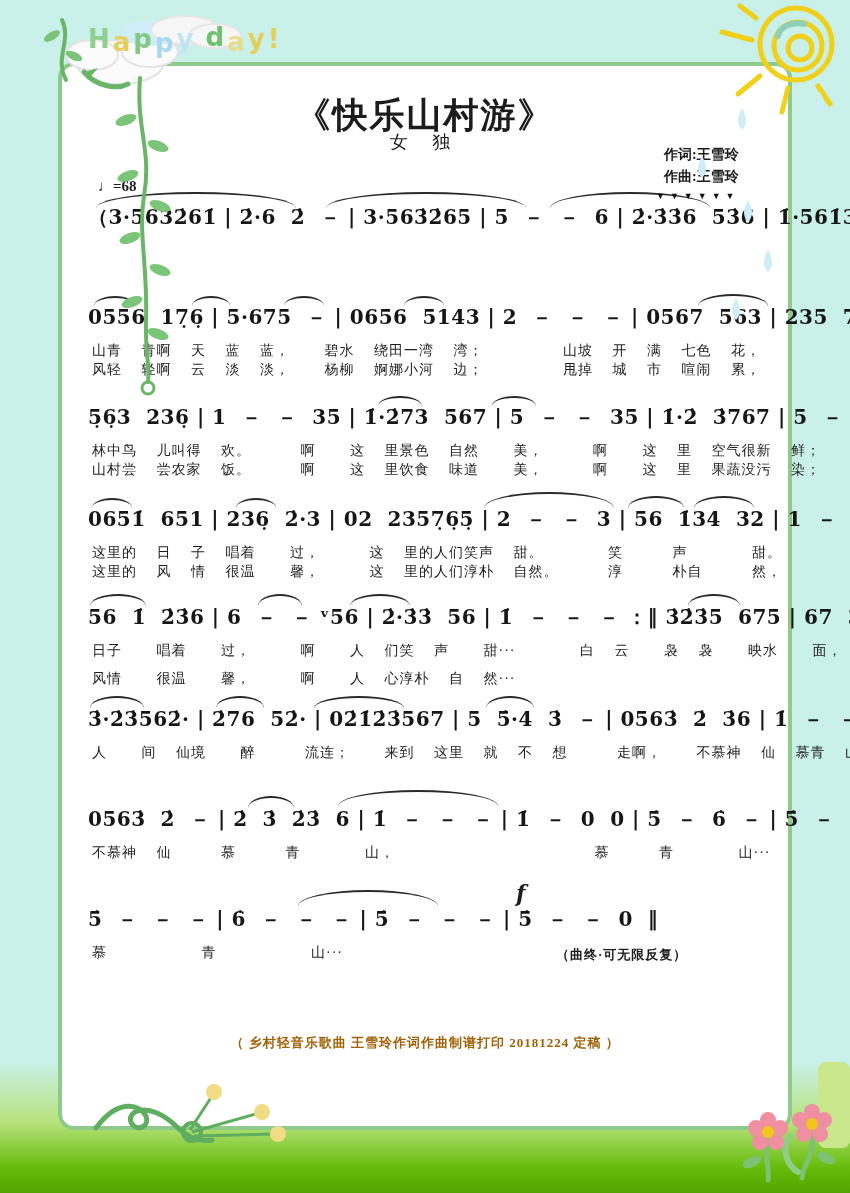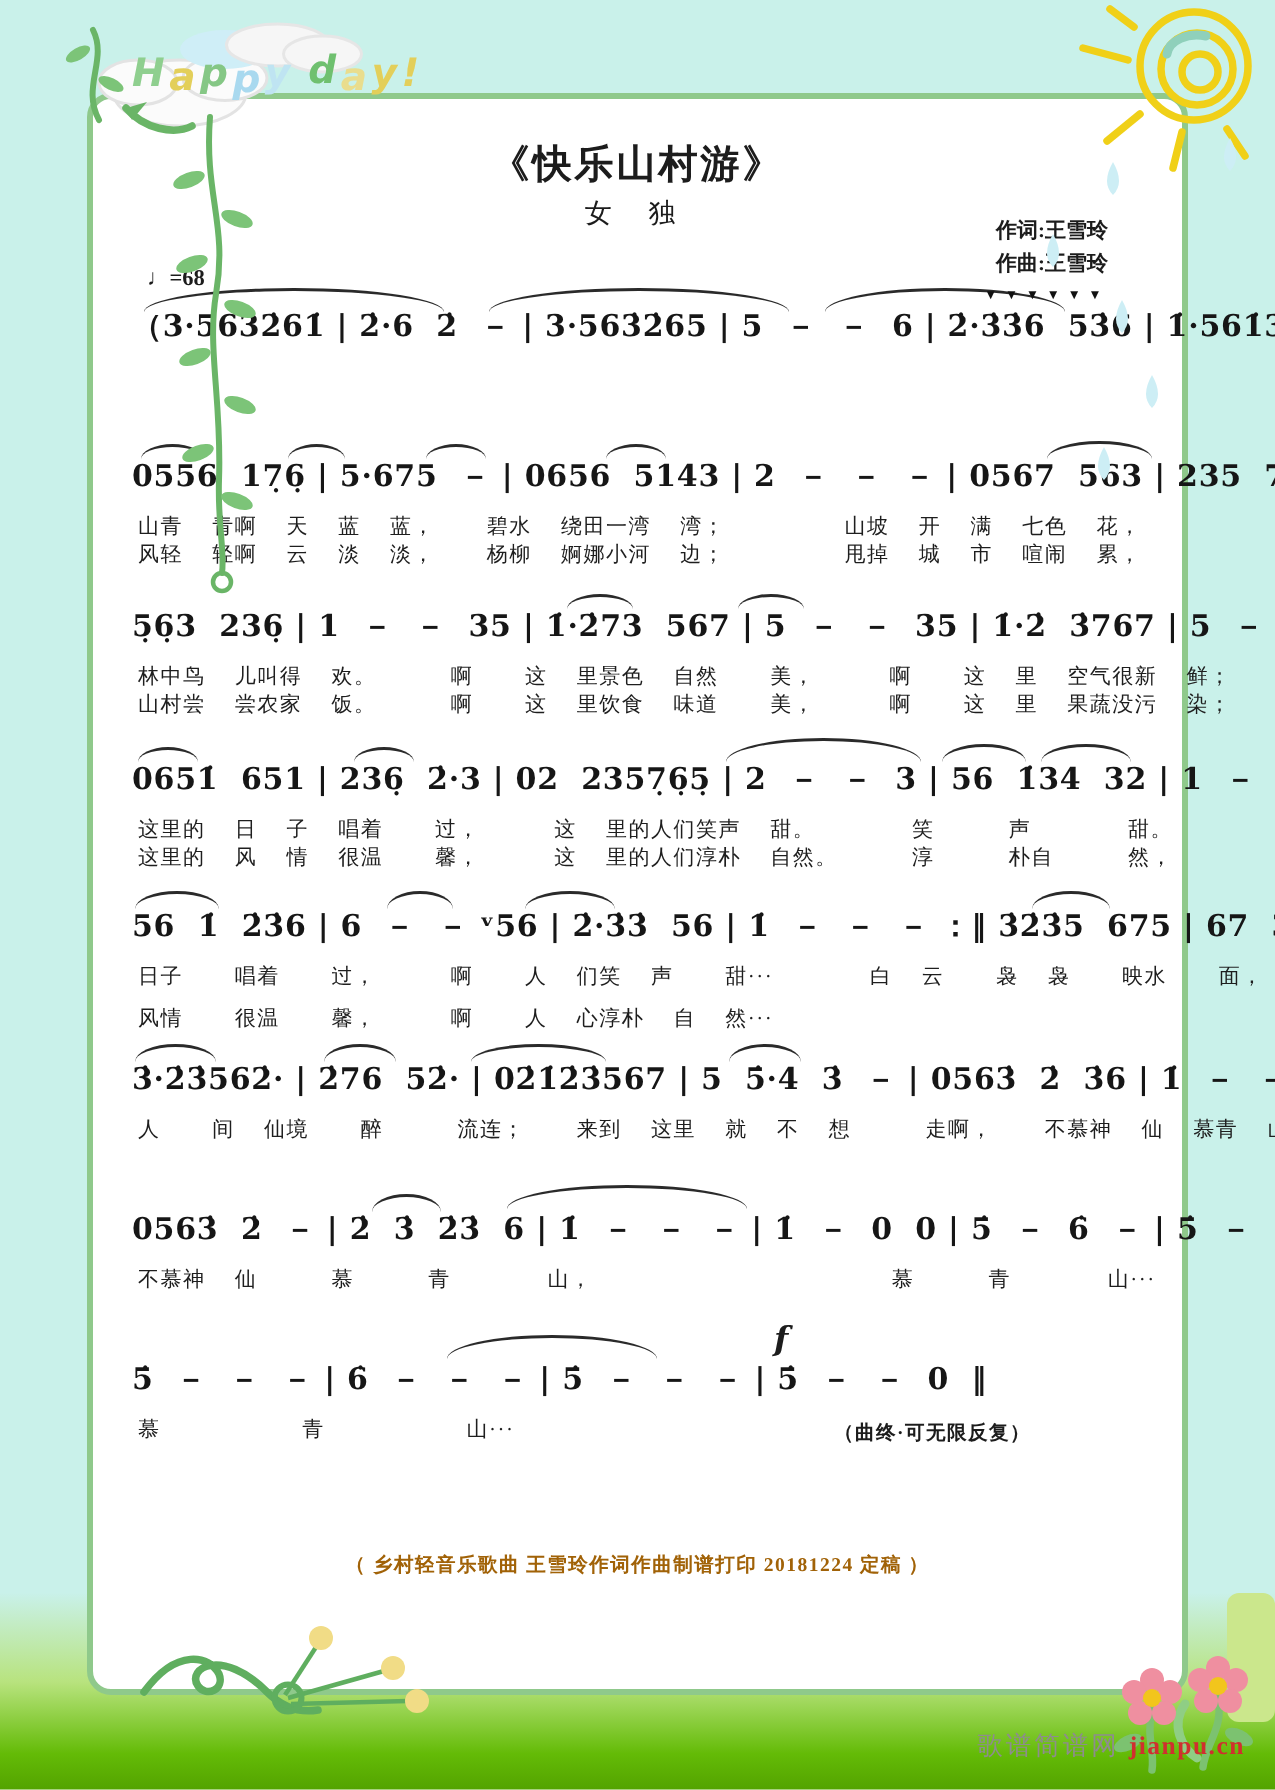--- a/index.html
+++ b/index.html
@@ -1,39 +1,39 @@
 <!DOCTYPE html>
 <html><head>
 <meta charset="utf-8">
 <style>
   html,body{margin:0;padding:0;}
   .stage{position:relative;width:850px;height:1193px;overflow:hidden;
     background:linear-gradient(180deg,#c9f1ea 0%,#c9f1ea 89%,#b8e37e 94%,#64bb07 98%,#53a300 100%);
     font-family:"Liberation Serif", serif;color:#1c1c1c;}
   .sheet{position:absolute;left:58px;top:62px;width:734px;height:1068px;box-sizing:border-box;
     background:#ffffff;border:4px solid #8fc98b;border-radius:16px;}
-  .title{position:absolute;left:0;top:26px;width:100%;text-align:center;font-size:26px;font-weight:bold;letter-spacing:2px;}
+  .title{position:absolute;left:0;top:26px;width:100%;text-align:center;font-size:35px;font-weight:bold;letter-spacing:2px;}
   .subtitle{position:absolute;left:0;top:64px;width:100%;text-align:center;font-size:18px;letter-spacing:10px;}
   .keyblock{position:absolute;left:40px;top:76px;font-size:16px;font-weight:bold;display:flex;align-items:center;gap:8px;}
   .timesig{display:inline-flex;flex-direction:column;align-items:center;font-size:14px;line-height:1.05;font-weight:bold;}
   .timesig .num{border-bottom:1.5px solid #222;padding:0 4px;}
   .expression{font-size:15px;font-weight:bold;margin-left:6px;letter-spacing:2px;}
   .tempo{position:absolute;left:36px;top:112px;font-size:15px;font-weight:bold;}
   .credits{position:absolute;left:602px;top:78px;font-size:14px;font-weight:bold;line-height:1.55;}
   .system{position:absolute;left:26px;width:706px;}
   .notes{position:relative;font-family:"DejaVu Serif","Liberation Serif",serif;font-size:20px;font-weight:bold;
     letter-spacing:0.5px;white-space:pre;color:#161616;}
   .lyr{position:absolute;left:4px;font-size:14px;white-space:pre;color:#1e1e1e;letter-spacing:1px;}
   .lyr1{top:38px;} .lyr2{top:57px;}
   .slur{position:absolute;height:14px;border-top:2px solid #2a2a2a;border-radius:50% 50% 0 0 / 100% 100% 0 0;}
   .accents{position:absolute;top:-13px;left:568px;font-size:9px;letter-spacing:5px;color:#111;}
   .dyn{position:absolute;left:428px;top:-26px;font-size:22px;font-weight:bold;font-style:italic;font-family:"DejaVu Serif",serif;}
   .ending{position:absolute;left:468px;top:40px;font-size:13px;font-weight:bold;letter-spacing:1px;}
   .footer{position:absolute;left:0;top:968px;width:100%;text-align:center;font-size:13px;font-weight:bold;letter-spacing:1px;color:#a16207;}
-  .hd{position:absolute;left:88px;top:34px;z-index:4;font-family:"DejaVu Sans",sans-serif;font-size:26px;font-weight:bold;letter-spacing:2px;font-style:italic;}
+  .hd{position:absolute;left:88px;top:24px;z-index:4;font-family:"DejaVu Sans",sans-serif;font-size:26px;font-weight:bold;letter-spacing:2px;}
   .hd span{display:inline-block;margin-right:1px;}
   .hd span:nth-child(1){color:#8fcf8f;} .hd span:nth-child(2){color:#e3cf5a;transform:translateY(3px);}
   .hd span:nth-child(3){color:#85c785;} .hd span:nth-child(4){color:#a9d9ef;transform:translateY(4px);}
   .hd span:nth-child(5){color:#bfe4f2;} .hd span:nth-child(6){width:8px;}
   .hd span:nth-child(7){color:#6fc06f;transform:translateY(-2px);} .hd span:nth-child(8){color:#e9dd8d;transform:translateY(3px);}
   .hd span:nth-child(9){color:#e3cf5a;} .hd span:nth-child(10){color:#e3cf5a;}
   .decor{position:absolute;left:0;top:0;z-index:3;pointer-events:none;}
   .watermark{position:absolute;right:20px;bottom:18px;z-index:4;font-size:17px;}
   .watermark .site{color:#8d8d8d;letter-spacing:2px;}
   .watermark .url{color:#d02f2f;font-weight:bold;margin-left:6px;letter-spacing:1px;text-decoration:none;}
@@ -214,17 +214,14 @@
         <circle cx="812" cy="1112" r="8"></circle>
           <circle cx="824" cy="1120" r="8"></circle>
           <circle cx="820" cy="1134" r="8"></circle>
         <circle cx="804" cy="1134" r="8"></circle>
           <circle cx="800" cy="1120" r="8"></circle>
       </g>
       <circle cx="812" cy="1124" r="6" fill="#f2c51c"></circle>
     </g>
   </svg>
 
-  <div class="watermark">
-    <span class="site">歌谱简谱网</span><a class="url" href="#">jianpu.cn</a>
-  </div>
 
 </div>
 
 </body></html>

